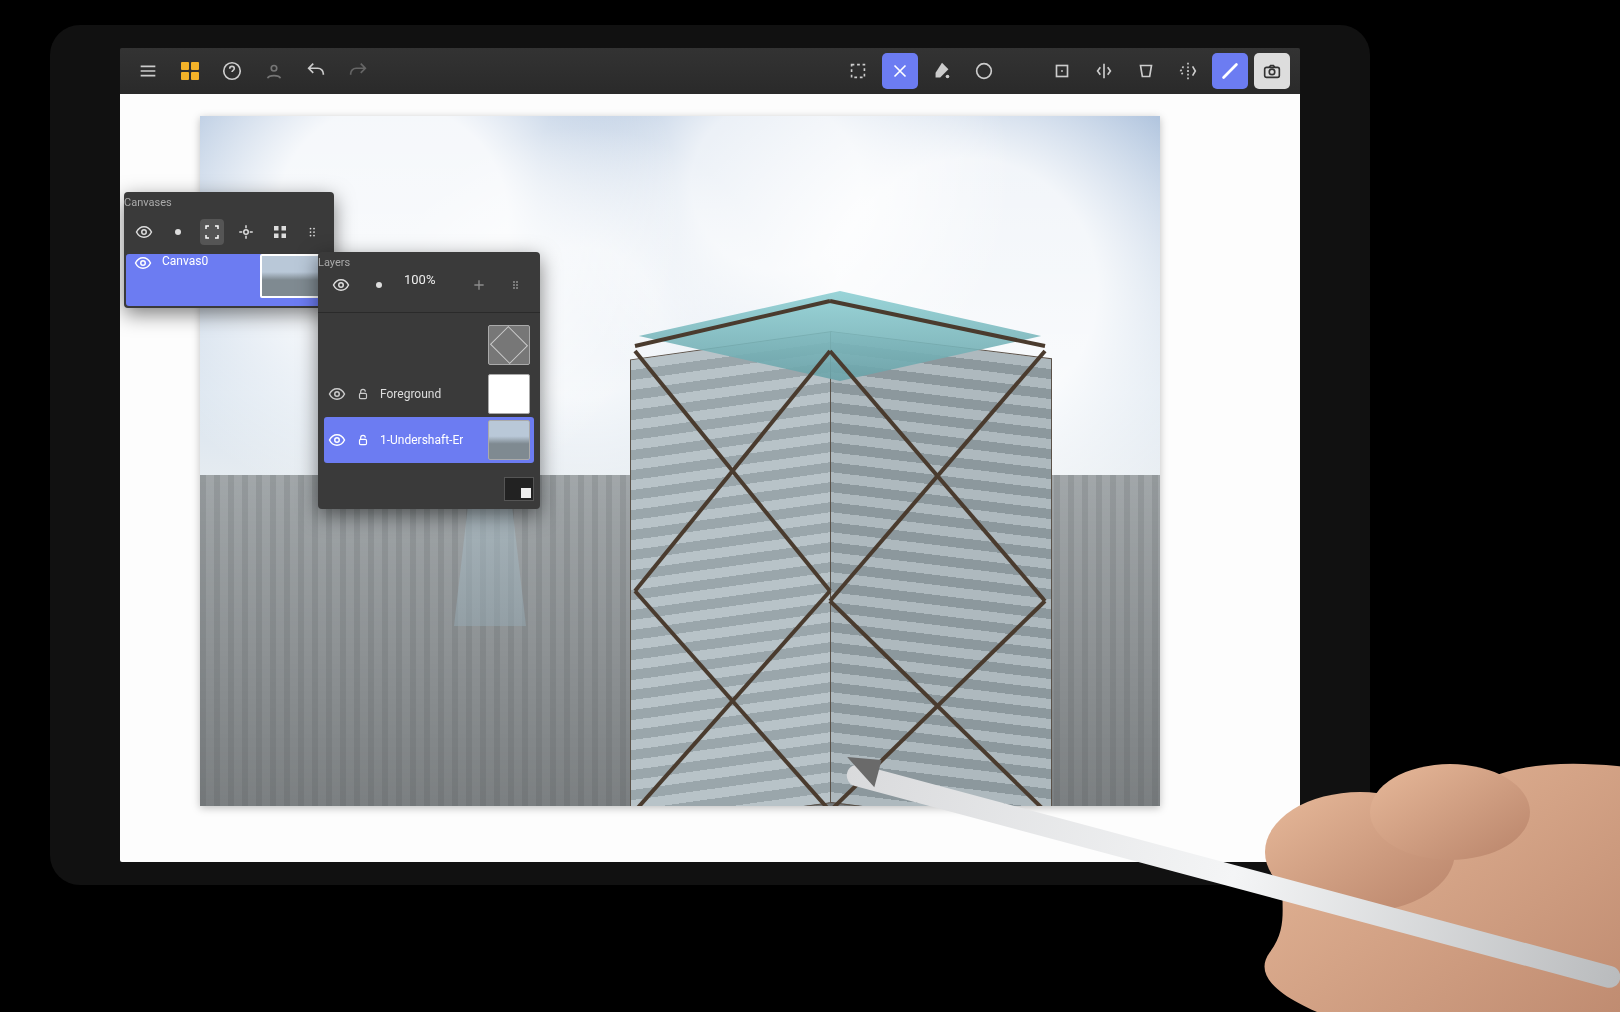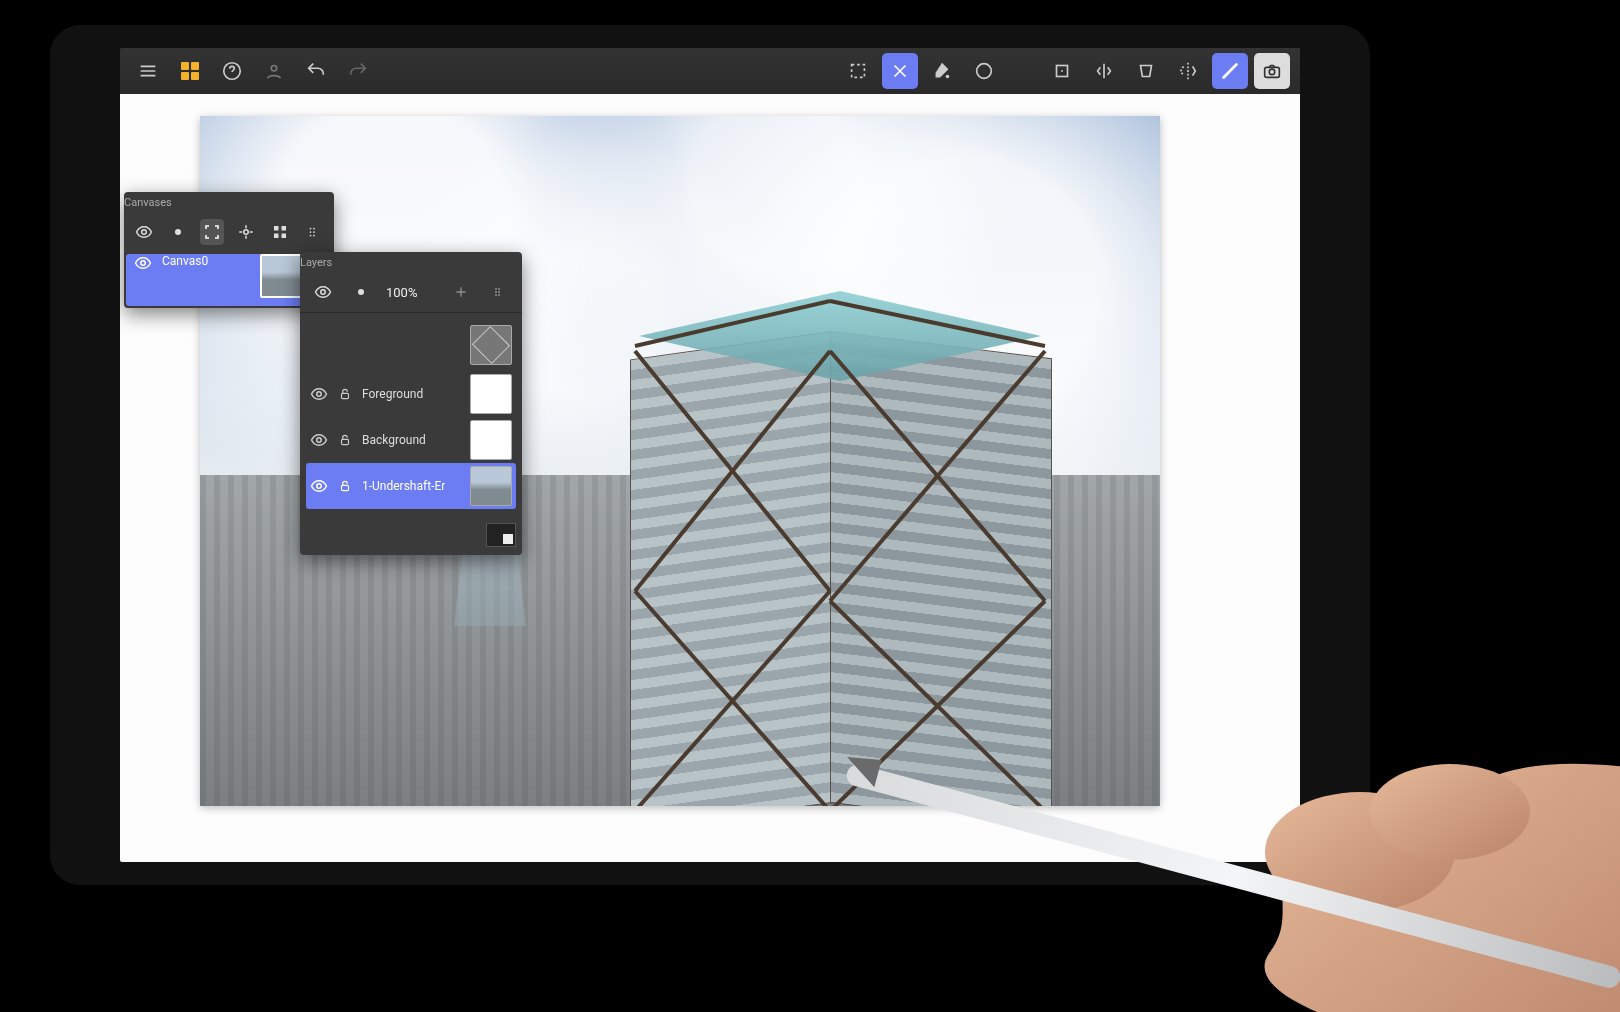--- a/index.html
+++ b/index.html
@@ -40,22 +40,22 @@
   .cross line{stroke:#4a3b2e;stroke-width:4;}
   
   .panel{position:absolute;background:#3a3a3a;border-radius:4px;box-shadow:0 6px 20px rgba(0,0,0,.5);color:#ddd;font-size:12px;}
   .panelTitle{text-align:left;font-size:11px;color:#aaa;padding-top:4px;height:16px;}
   .panelRow{display:flex;align-items:center;height:40px;padding:0 8px;gap:10px;}
   .iconbtn{width:26px;height:26px;border-radius:4px;display:flex;align-items:center;justify-content:center;color:#ddd;cursor:pointer;}
   .iconbtn.sel{background:#555;}
   .canvasesPanel{left:4px;top:98px;width:210px;}
   .canvasItem{display:flex;height:52px;background:#6c7cf2;border-radius:3px;margin:2px;padding:0 8px;gap:10px;color:#fff;}
   .thumb{width:60px;height:40px;border:2px solid #fff;background:linear-gradient(180deg,#b9c8d8 40%,#7f8a91 60%);border-radius:2px;margin-left:auto;}
-  .layersPanel{left:180px;top:158px;width:222px;}
-  .layersHead{display:flex;align-items:center;height:40px;padding:0 10px;gap:12px;border-bottom:1px solid #2a2a2a;}
+  .layersPanel{left:198px;top:158px;width:222px;}
+  .layersHead{display:flex;height:40px;padding:0 10px;gap:12px;border-bottom:1px solid #2a2a2a;}
   .layersList{padding:6px 6px 10px 6px;}
   .layerRow{display:flex;align-items:center;height:46px;gap:10px;padding:0 4px;border-radius:3px;}
   .layerRow.selected{background:#6c7cf2;color:#fff;}
   .layerThumb{width:40px;height:38px;background:#fff;border:1px solid #aaa;margin-left:auto;border-radius:2px;}
   .layerThumb.mask{background:#777;position:relative;}
   .layerThumb.mask:after{content:"";position:absolute;inset:6px;border:1px solid #ccc;transform:rotate(45deg);}
   .layerThumb.img{background:linear-gradient(180deg,#b9c8d8 40%,#7f8a91 60%);}
   .maskRow{display:flex;justify-content:flex-end;padding:4px 6px 8px 6px;}
   .smallMask{width:28px;height:22px;background:#222;border:1px solid #555;position:relative;}
   .smallMask:after{content:"";position:absolute;right:2px;bottom:2px;width:10px;height:10px;background:#eee;}
@@ -291,32 +291,20 @@
                 <path d="M2 12s3.5-7 10-7 10 7 10 7-3.5 7-10 7S2 12 2 12z"></path>
                 <circle cx="12" cy="12" r="3"></circle>
               </svg>
             <svg class="lock" viewBox="0 0 24 24" fill="none" stroke="#ccc" stroke-width="2">
                 <rect x="6" y="11" width="12" height="9" rx="2"></rect>
                 <path d="M8 11V8a4 4 0 018 0"></path>
               </svg>
             <span>Foreground</span>
             <div class="layerThumb"></div>
           </div>
-          <div class="layerRow">
-            <svg class="eye" viewBox="0 0 24 24" fill="none" stroke="#ccc" stroke-width="2">
-                <path d="M2 12s3.5-7 10-7 10 7 10 7-3.5 7-10 7S2 12 2 12z"></path>
-                <circle cx="12" cy="12" r="3"></circle>
-              </svg>
-            <svg class="lock" viewBox="0 0 24 24" fill="none" stroke="#ccc" stroke-width="2">
-                <rect x="6" y="11" width="12" height="9" rx="2"></rect>
-                <path d="M8 11V8a4 4 0 018 0"></path>
-              </svg>
-            <span>Background</span>
-            <div class="layerThumb"></div>
-          </div>
           <div class="layerRow selected">
             <svg class="eye" viewBox="0 0 24 24" fill="none" stroke="#fff" stroke-width="2">
                 <path d="M2 12s3.5-7 10-7 10 7 10 7-3.5 7-10 7S2 12 2 12z"></path>
                 <circle cx="12" cy="12" r="3"></circle>
               </svg>
             <svg class="lock" viewBox="0 0 24 24" fill="none" stroke="#fff" stroke-width="2">
                 <rect x="6" y="11" width="12" height="9" rx="2"></rect>
                 <path d="M8 11V8a4 4 0 018 0"></path>
               </svg>
             <span style="white-space:nowrap;overflow:hidden;max-width:92px;text-overflow:clip">1-Undershaft-Er</span>

